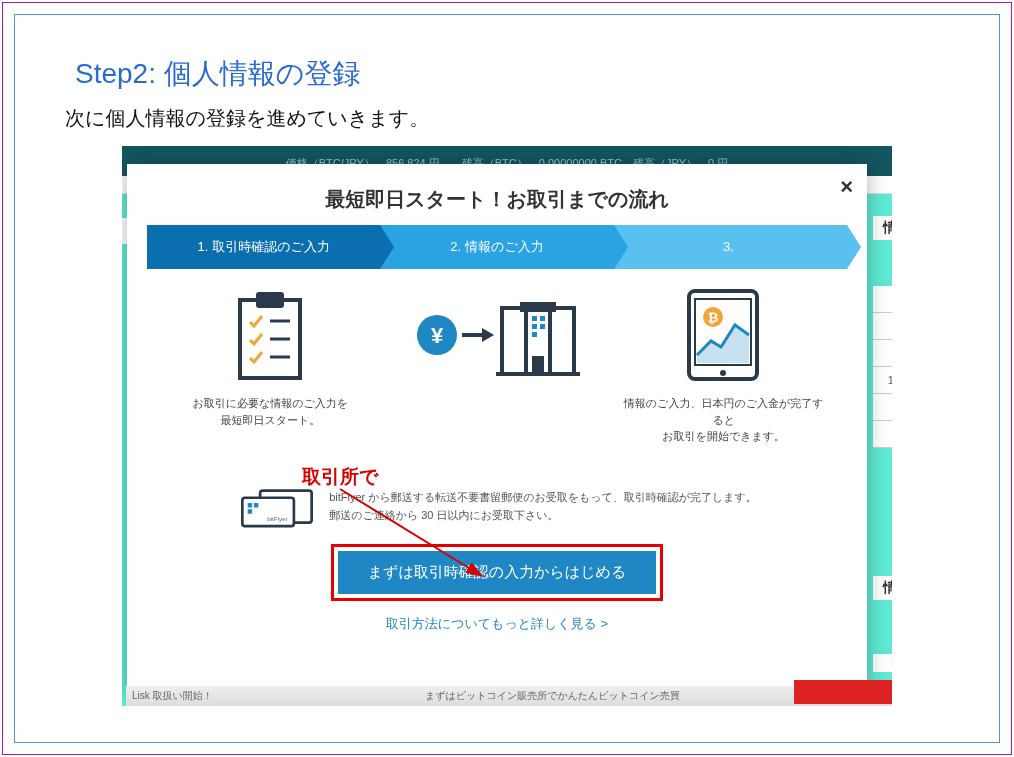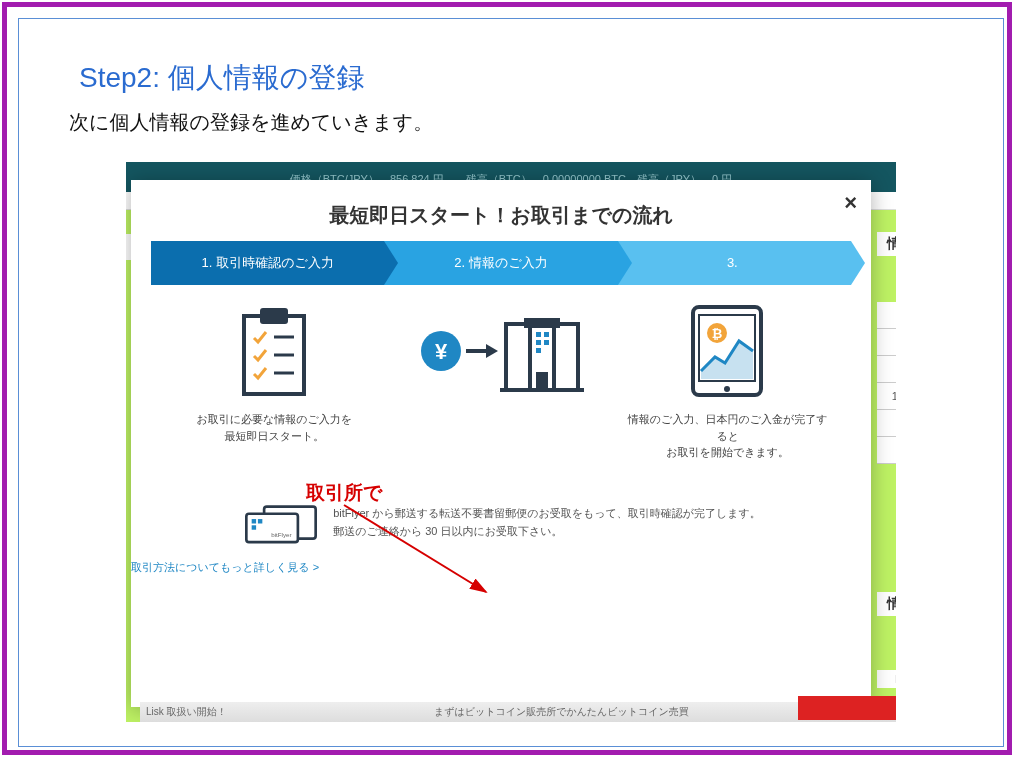--- a/index.html
+++ b/index.html
@@ -1,21 +1,21 @@
 <!DOCTYPE html>
 <html><head>
 <meta charset="utf-8">
 <style>
   * { margin:0; padding:0; box-sizing:border-box; }
   body { font-family: "Hiragino Kaku Gothic ProN","Meiryo",sans-serif; background:#fff; width:1014px; height:757px; }
-  .frame-outer { border:5px solid #a21caf; width:1010px; height:753px; margin:2px; }
+  .frame-outer { border:1px solid #a21caf; width:1010px; height:753px; margin:2px; }
   .frame-inner { border:1px solid #5a8fd6; width:986px; height:729px; margin:11px; padding:20px 40px; position:relative; }
   .step-title { color:#2a6bd0; font-size:28px; font-weight:normal; margin-top:20px; margin-left:20px; }
   .intro { color:#111; font-size:20px; margin-top:12px; margin-left:10px; }
-  .screenshot-area { position:relative; width:770px; height:560px; margin:26px auto 0 auto; background:#bef264; overflow:hidden; }
+  .screenshot-area { position:relative; width:770px; height:560px; margin:14px auto 0 auto; background:#5eead4; overflow:hidden; }
   .bg-header { position:absolute; top:0; left:0; right:0; height:36px; background:#145660; color:#9bc6cb; font-size:11px; text-align:center; line-height:30px; }
   .price-strip { position:absolute; top:0; left:0; right:0; color:#94c6cc; font-size:11px; text-align:center; padding-top:2px;}
   .bg-navbar { position:absolute; top:30px; left:0; right:0; height:18px; background:#fff; border-bottom:1px solid #ddd; }
   .modal { position:absolute; top:18px; left:5px; right:25px; bottom:15px; background:#fff; box-shadow:0 2px 20px rgba(0,0,0,0.3);}
   .modal-close { position:absolute; top:10px; right:14px; font-size:22px; font-weight:bold; color:#333; cursor:pointer;}
   .modal-title { text-align:center; font-size:20px; color:#333; font-weight:bold; padding:22px 0 12px;}
   .steps-bar { display:flex; margin:0 20px 16px 20px; height:44px;}
   .step-arrow { flex:1; position:relative; color:#fff; font-size:13px; display:flex; align-items:center; justify-content:center; padding:0 6px; text-align:center; line-height:1.25;}
   .step-arrow.deep { background:#0b6eae;}
   .step-arrow.mid  { background:#29a3e2;}
@@ -28,22 +28,22 @@
   .icon-row { display:flex; justify-content:space-around; margin:10px 30px 0 30px;}
   .icon-cell { width:30%; text-align:center;}
   .icon-box { height:100px; display:flex; align-items:center; justify-content:center;}
   .desc { font-size:11px; color:#444; line-height:1.5; margin-top:10px;}
   .footer-note { display:flex; justify-content:center; align-items:center; margin-top:40px; gap:12px;}
   .card-icon { width:80px; height:45px; }
   .footer-note-text { font-size:11px; color:#555; line-height:1.6;}
   .cta-wrap { text-align:center; margin-top:14px;}
   .cta { display:inline-block; background:#1f87c4; color:#fff; font-size:15px; padding:12px 30px; border:none; cursor:pointer;}
   .cta-border { display:inline-block; border:3px solid #e60000; padding:4px;}
-  .more-link { text-align:left; font-size:11px; color:#1f87c4; margin-top:14px;}
-  .bottom-strip { position:absolute; bottom:0; left:14px; right:0; height:20px; background:linear-gradient(#eee,#ddd); font-size:10px; color:#666; line-height:20px; text-align:center;}
+  .more-link { text-align:center; font-size:13px; color:#1f87c4; margin-top:14px;}
+  .bottom-strip { position:absolute; bottom:0; left:4px; right:0; height:20px; background:linear-gradient(#eee,#ddd); font-size:10px; color:#666; line-height:20px; text-align:center;}
   .red-btn { position:absolute; bottom:2px; right:-2px; width:100px; height:24px; background:#d22;}
   .side-nums { position:absolute; right:-15px; top:140px; width:34px; color:#555; font-size:11px; line-height:22px;}
   .side-nums div { border-bottom:1px solid #ccc; padding:2px 4px; text-align:right; background:#fff;}
   .info-label { position:absolute; right:-15px; top:70px; width:34px; background:#fff; font-size:14px; font-weight:bold; color:#333; padding:3px 2px; text-align:center;}
   .annot-click { position:absolute; color:#d60000; font-size:19px; font-weight:bold;}
   .arrow-svg { position:absolute; pointer-events:none;}
   .box-tab { position:absolute; left:-6px; top:72px; width:18px; height:26px; background:#fff;}
 </style>
 </head>
 <body>
@@ -163,20 +163,25 @@
                 <rect x="12" y="20" width="5" height="5"></rect>
                 <rect x="19" y="20" width="5" height="5"></rect>
                 <rect x="12" y="27" width="5" height="5"></rect>
               </g>
             <text x="34" y="40" font-size="7" fill="#666">bitFlyer</text>
           </svg>
           <p class="footer-note-text" style="white-space:pre-line;">bitFlyer から郵送する転送不要書留郵便のお受取をもって、取引時確認が完了します。
 郵送のご連絡から 30 日以内にお受取下さい。</p>
         </div>
 
+        <div class="cta-wrap">
+          <span class="cta-border">
+            <button class="cta">まずは取引時確認の入力からはじめる</button>
+          </span>
+        </div>
 
         <p class="more-link">取引方法についてもっと詳しく見る &gt;</p>
       </div>
 
       <div class="bottom-strip">
         <span style="float:left; margin-left:6px;">Lisk 取扱い開始！</span>
         <span>まずはビットコイン販売所でかんたんビットコイン売買</span>
       </div>
       <div class="red-btn"></div>
 

